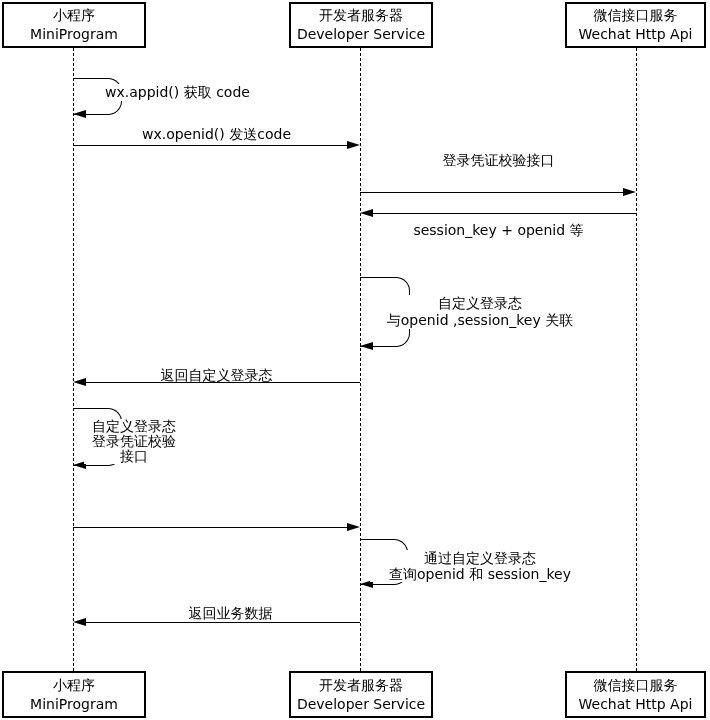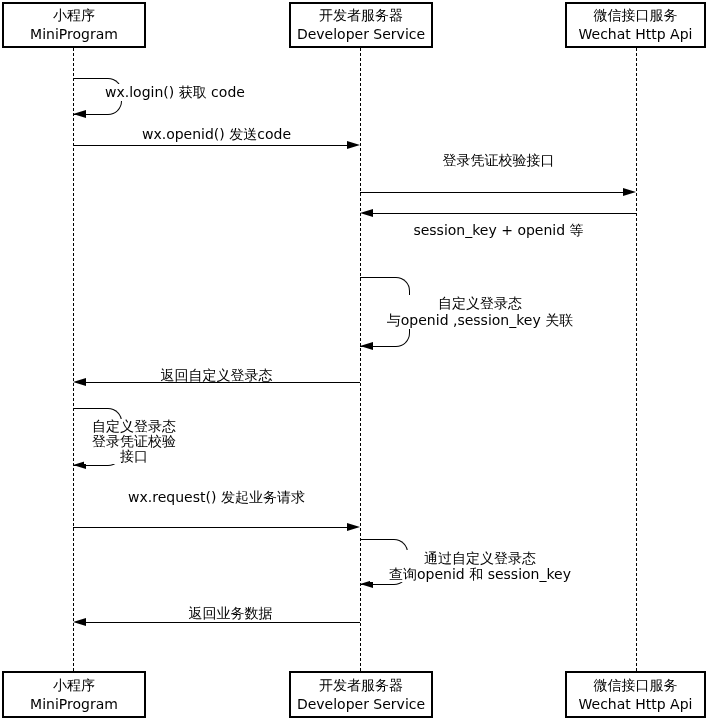--- a/index.html
+++ b/index.html
@@ -107,21 +107,21 @@
     <div>开发者服务器</div>
     <div>Developer Service</div>
   </div>
   <div class="actor" style="left:565px;top:671px;width:141px;height:47px">
     <div>微信接口服务</div>
     <div>Wechat Http Api</div>
   </div>
 
   <div class="loop" style="left:73px;top:78px;width:49px;height:37px"></div>
   <div class="tri tri-left" style="left:73px;top:110px"></div>
-  <div class="msg-label on-white" style="left:103px;top:84px;text-align:left">wx.login() 获取 code</div>
+  <div class="msg-label on-white" style="left:103px;top:84px;text-align:left">wx.appid() 获取 code</div>
 
   <div class="msg-line" style="left:73px;top:145px;width:278px"></div>
   <div class="tri tri-right" style="left:347px;top:141px"></div>
   <div class="msg-label" style="left:73px;top:126px;width:287px">wx.openid() 发送code</div>
 
   <div class="msg-line" style="left:360px;top:192px;width:265px"></div>
   <div class="tri tri-right" style="left:623px;top:188px"></div>
   <div class="msg-label" style="left:360px;top:151px;width:277px;line-height:19px">
     <div>登录凭证校验接口</div>
   </div>
@@ -144,21 +144,20 @@
   <div class="loop" style="left:73px;top:408px;width:49px;height:58px"></div>
   <div class="tri tri-left" style="left:73px;top:461px"></div>
   <div class="msg-label on-white" style="left:84px;top:419px;width:100px;line-height:15px">
     <div>自定义登录态</div>
     <div>登录凭证校验接口</div>
   </div>
 
   <div class="msg-line" style="left:73px;top:527px;width:278px"></div>
   <div class="tri tri-right" style="left:347px;top:523px"></div>
   <div class="msg-label" style="left:73px;top:489px;width:287px">
-    <div>wx.request() 发起业务请求</div>
   </div>
 
   <div class="loop" style="left:360px;top:539px;width:48px;height:46px"></div>
   <div class="tri tri-left" style="left:360px;top:580px"></div>
   <div class="msg-label on-white" style="left:370px;top:550px;width:220px;line-height:16px">
     <div>通过自定义登录态</div>
     <div>查询openid 和 session_key</div>
   </div>
 
   <div class="msg-line" style="left:85px;top:622px;width:275px"></div>

